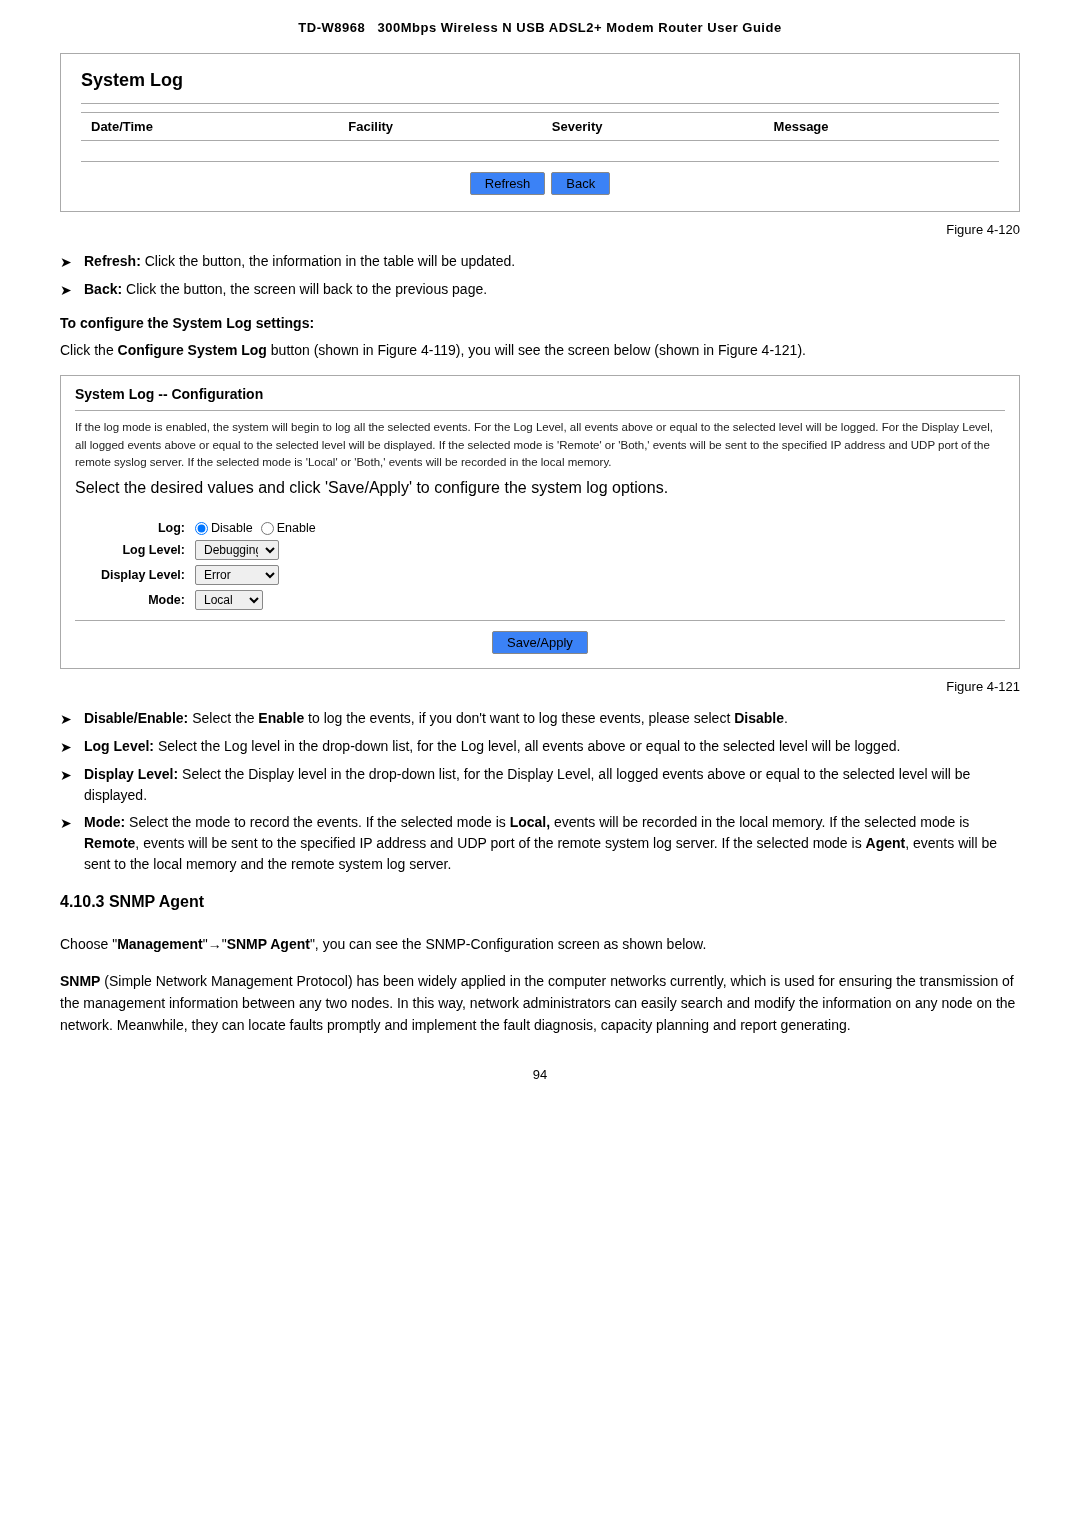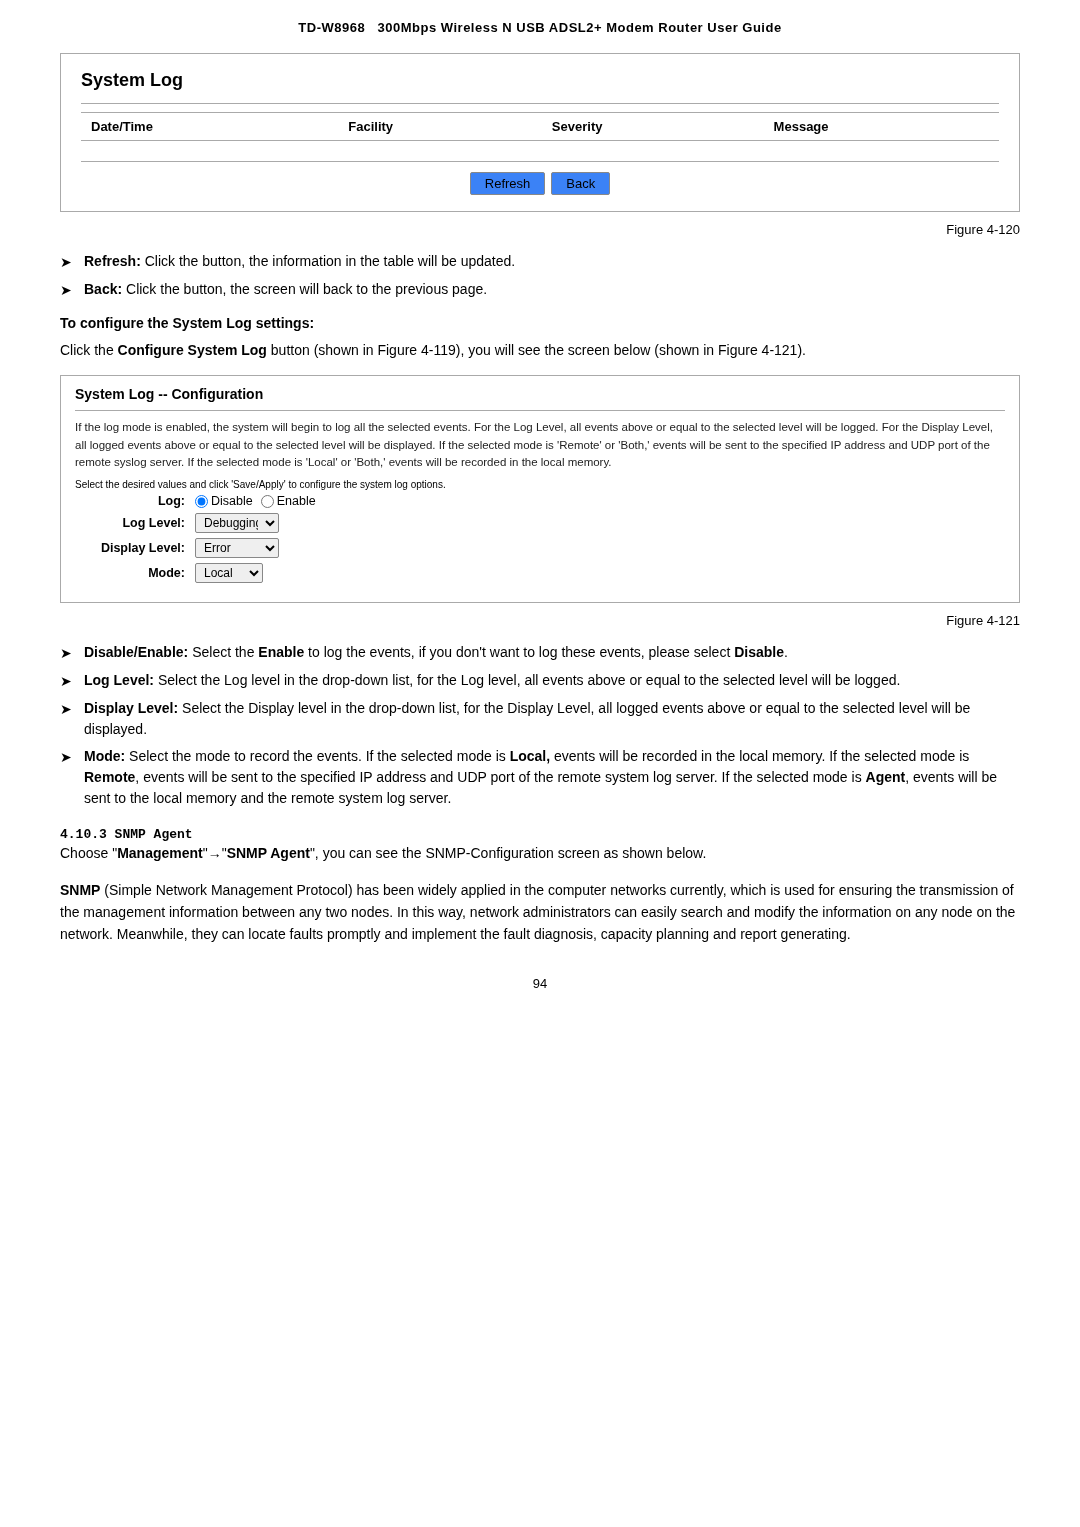--- a/index.html
+++ b/index.html
@@ -118,22 +118,22 @@
       font-weight: bold;
       margin-bottom: 8px;
     }
     .config-desc {
       font-size: 11.5px;
       line-height: 1.5;
       margin-bottom: 8px;
       color: #222;
     }
     .config-select-note {
-      font-size: 10px;
-      margin-bottom: 4px;
+      font-size: 16px;
+      margin-bottom: 24px;
     }
     .config-form {
       margin-left: 10px;
     }
     .config-form-row {
       display: flex;
       align-items: center;
       margin-bottom: 5px;
       font-size: 12.5px;
     }
@@ -169,24 +169,23 @@
     .config-btn-row {
       display: flex;
       justify-content: center;
       margin-top: 10px;
       border-top: 1px solid #aaa;
       padding-top: 10px;
     }
 
     
     .section-title {
-      font-size: 13px;
-      font-weight: bold;
-      margin: 18px 0 0 0;
-      font-family: Liberation Mono, monospace;
+      font-size: 16px;
+      font-weight: bold;
+      margin: 18px 0 22px 0;
     }
 
     .page-number {
       text-align: center;
       margin-top: 30px;
       font-size: 13px;
     }
 
     hr.box-divider {
       border: none;
@@ -300,20 +299,23 @@
       <span class="label">Mode:</span>
       <div class="field">
         <select class="config-select" style="width:68px;">
           <option selected="">Local</option>
           <option>Remote</option>
           <option>Both</option>
         </select>
       </div>
     </div>
   </div>
+  <div class="config-btn-row">
+    <button class="btn">Save/Apply</button>
+  </div>
 </div>
 
 <div class="figure-caption">Figure 4-121</div>
 
 <ul class="bullet-list">
   <li>
     <span class="arrow">➤</span>
     <span class="content">
       <b>Disable/Enable:</b> Select the <b>Enable</b> to log the events, if you don't want to log these events, please select <b>Disable</b>.
     </span>

